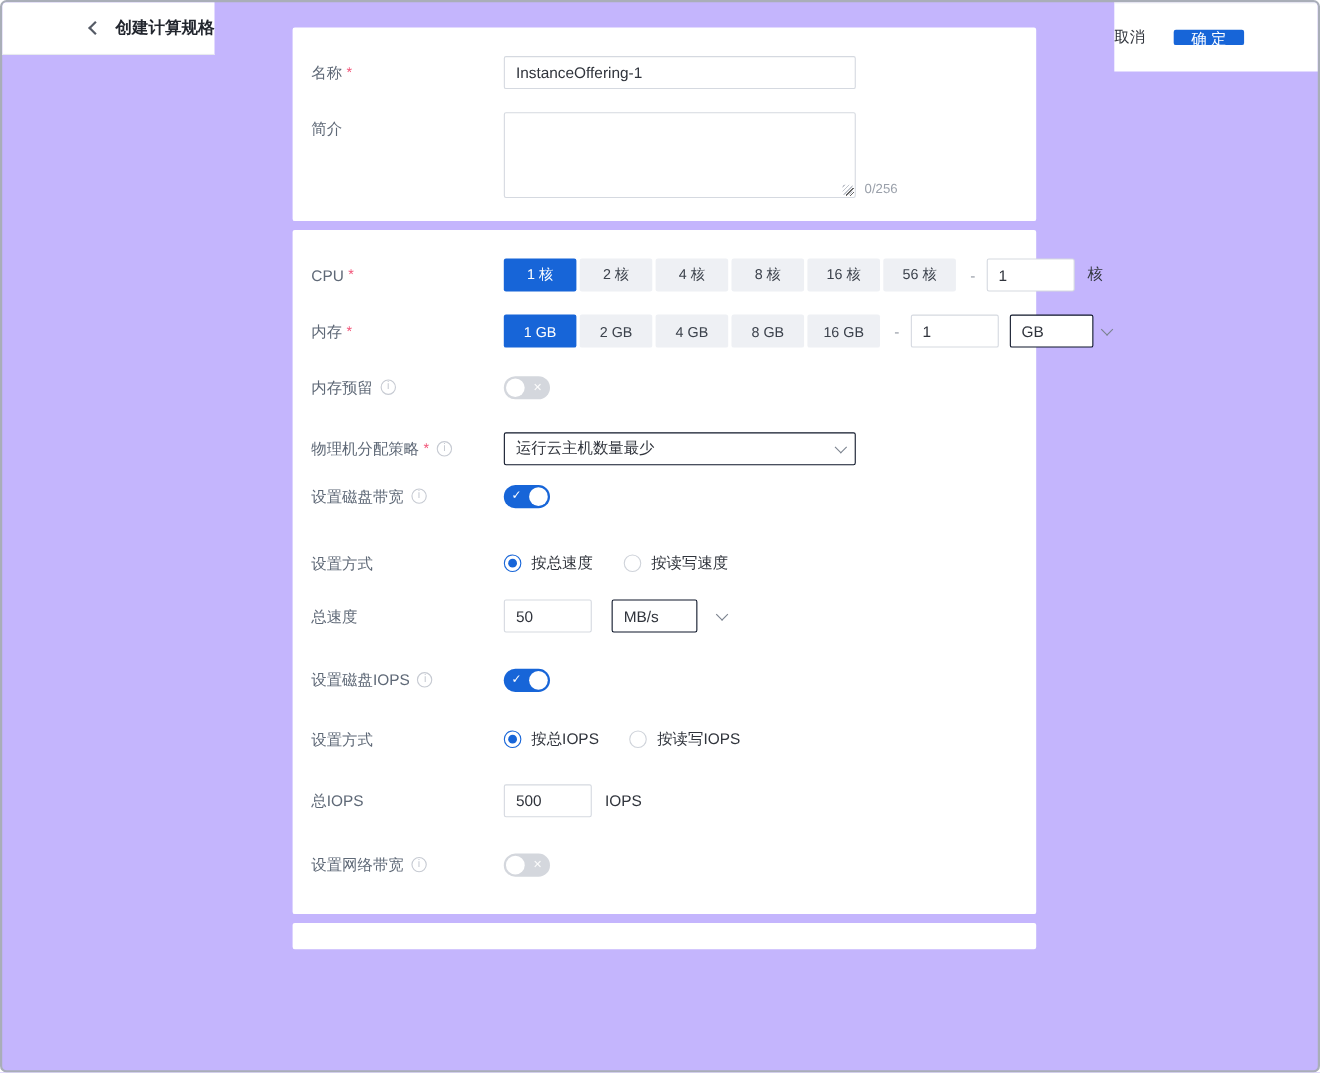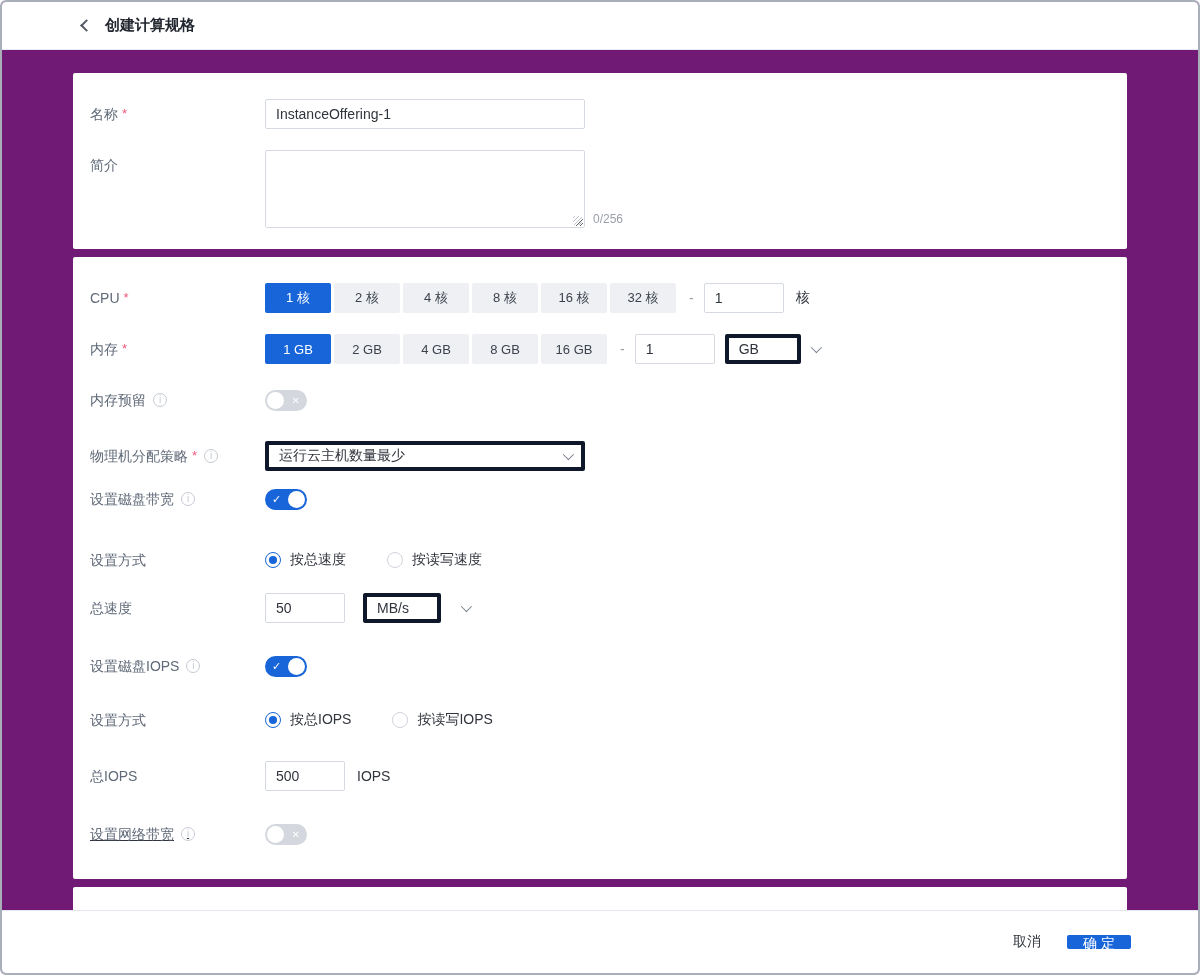--- a/index.html
+++ b/index.html
@@ -7,22 +7,22 @@
   body {
     font-family: "Liberation Sans", "DejaVu Sans", sans-serif;
     font-size: 14px;
     color: #30343c;
     background: #fff;
   }
   .frame {
     width: 1200px; height: 975px;
     border: 2px solid #a9aeb8;
     border-radius: 6px;
-    background: #701a75;
-    display: flex; flex-direction: column;
+    background: #c4b5fd;
+    display: flex; flex-direction: row;
     overflow: hidden;
   }
   
   .page-header {
     height: 48px; flex: none;
     background: #fff;
     border-bottom: 1px solid #e7eaee;
     display: flex; align-items: center;
     padding-left: 80px;
   }
@@ -96,21 +96,21 @@
     margin-right: 3px; font-family: "Liberation Sans", sans-serif;
     display: inline-flex; align-items: center; justify-content: center;
     white-space: nowrap;
   }
   .opt-btn.selected { background: var(--primary); color: #fff; }
   .dash { color: #9aa0aa; margin: 0 10px; }
   .suffix { margin-left: 12px; color: #30343c; }
 
   
   .select-box {
-    height: 30px; border: 4px solid #0f172a; border-radius: 2px;
+    height: 30px; border: 1px solid #0f172a; border-radius: 2px;
     background: #fff; display: inline-flex; align-items: center;
     justify-content: space-between; padding: 0 10px; cursor: pointer;
     color: #30343c; font-size: 14px; gap: 44px;
   }
   .sel-320 { width: 320px; }
   .sel-76 { width: 76px; margin-left: 10px; }
   .sel-78 { width: 78px; margin-left: 18px; }
   .chev-down {
     width: 8px; height: 8px;
     border-right: 1.5px solid #7a828e;
@@ -133,21 +133,21 @@
   .switch.on  .knob { right: 2px; }
   .switch.off .knob { left: 2px; }
   .switch .mark {
     position: absolute; top: 0; height: 21px; line-height: 21px;
     color: #fff; font-size: 11px;
   }
   .switch.on  .mark { left: 7px; }
   .switch.off .mark { right: 7px; font-size: 10px; color: #fcfcfc; }
 
   
-  .radio-group { display: flex; align-items: center; gap: 41px; }
+  .radio-group { display: flex; align-items: center; gap: 28px; }
   .radio-item { display: flex; align-items: center; gap: 9px; cursor: pointer; }
   .radio-dot {
     width: 16px; height: 16px; border-radius: 50%;
     border: 1px solid #cfd3da; background: #fff; position: relative; flex: none;
   }
   .radio-dot.checked { border: 1px solid var(--primary); }
   .radio-dot.checked::after {
     content: ""; position: absolute; left: 3px; top: 3px;
     width: 8px; height: 8px; border-radius: 50%; background: var(--primary);
   }
@@ -208,21 +208,21 @@
         <div class="form-label">
           <span>CPU</span>
           <span class="req">*</span>
         </div>
         <div class="opt-group">
           <button class="opt-btn selected">1 核</button>
           <button class="opt-btn">2 核</button>
           <button class="opt-btn">4 核</button>
           <button class="opt-btn">8 核</button>
           <button class="opt-btn">16 核</button>
-          <button class="opt-btn">32 核</button>
+          <button class="opt-btn">56 核</button>
           <span class="dash">-</span>
           <input class="txt-input w80" type="text" value="1" style="">
           <span class="suffix">核</span>
         </div>
       </div>
 
       <div class="form-row">
         <div class="form-label">
           <span>内存</span>
           <span class="req">*</span>
@@ -331,21 +331,21 @@
       </div>
 
       <div class="form-row" style="margin-bottom:28px;">
         <div class="form-label">
           <span>总IOPS</span>
         </div>
         <input class="txt-input w80" type="text" value="500" style="">
         <span class="suffix">IOPS</span>
       </div>
 
-      <div class="form-row" style="margin-bottom:16px;text-decoration:underline;">
+      <div class="form-row" style="margin-bottom:16px;">
         <div class="form-label">
           <span>设置网络带宽</span>
           <i class="info-icon"></i>
         </div>
         <div class="switch off">
           <span class="mark">✕</span>
           <span class="knob"></span>
         </div>
       </div>
 

